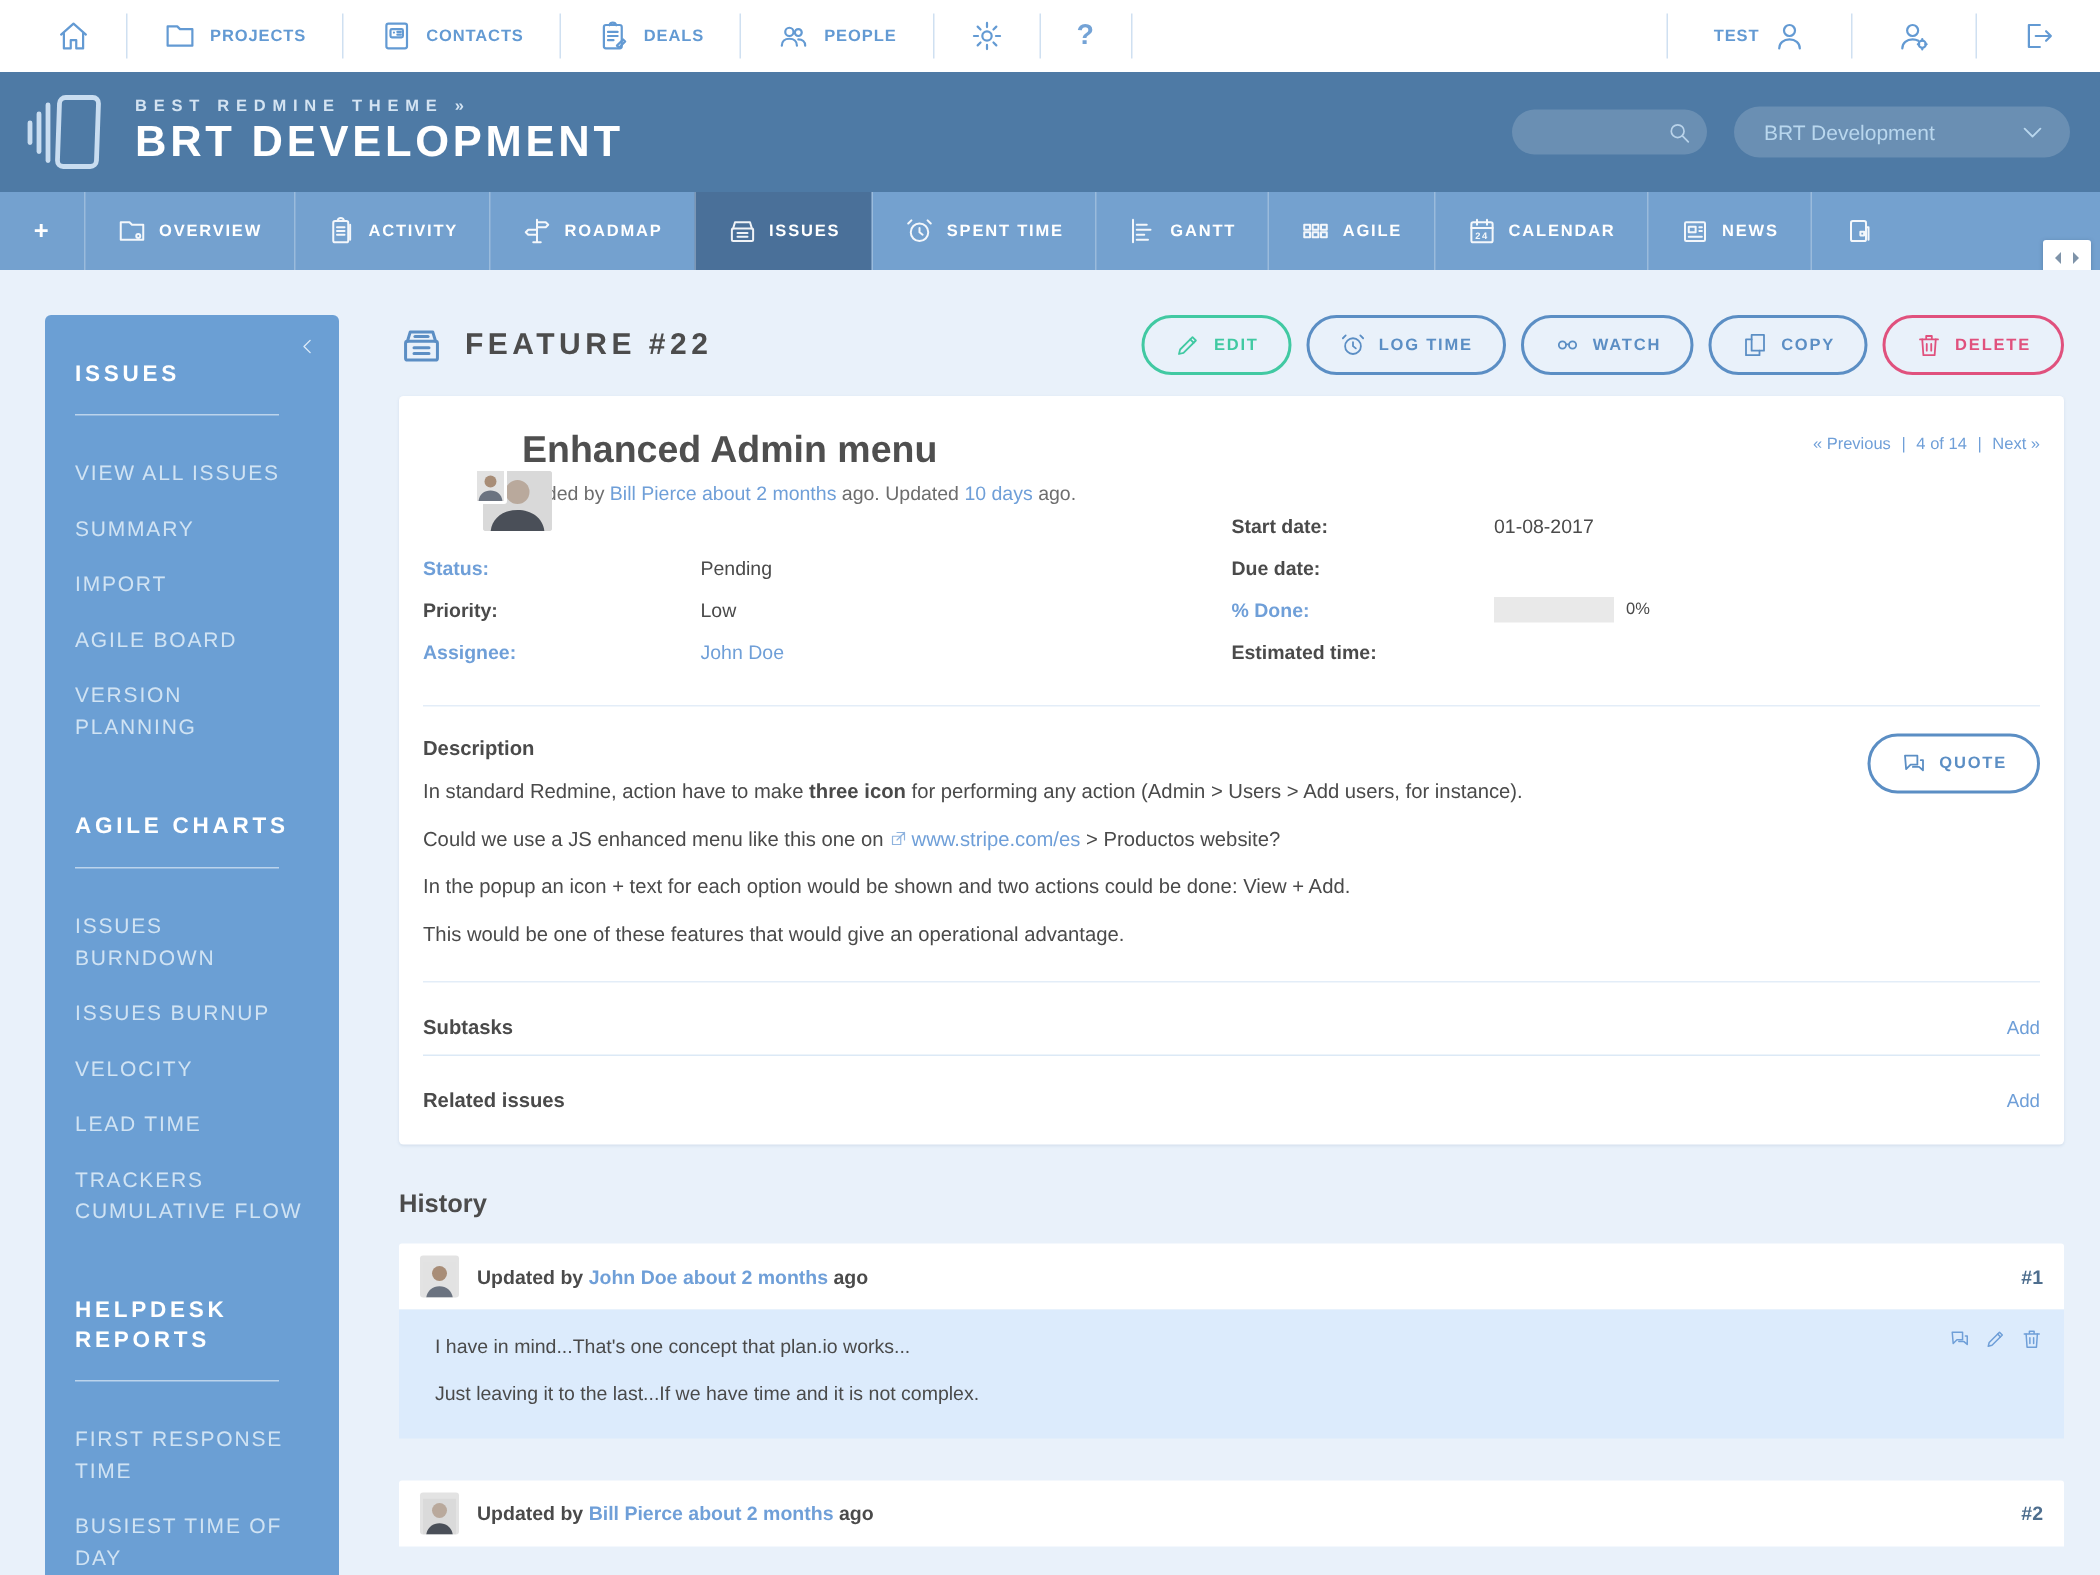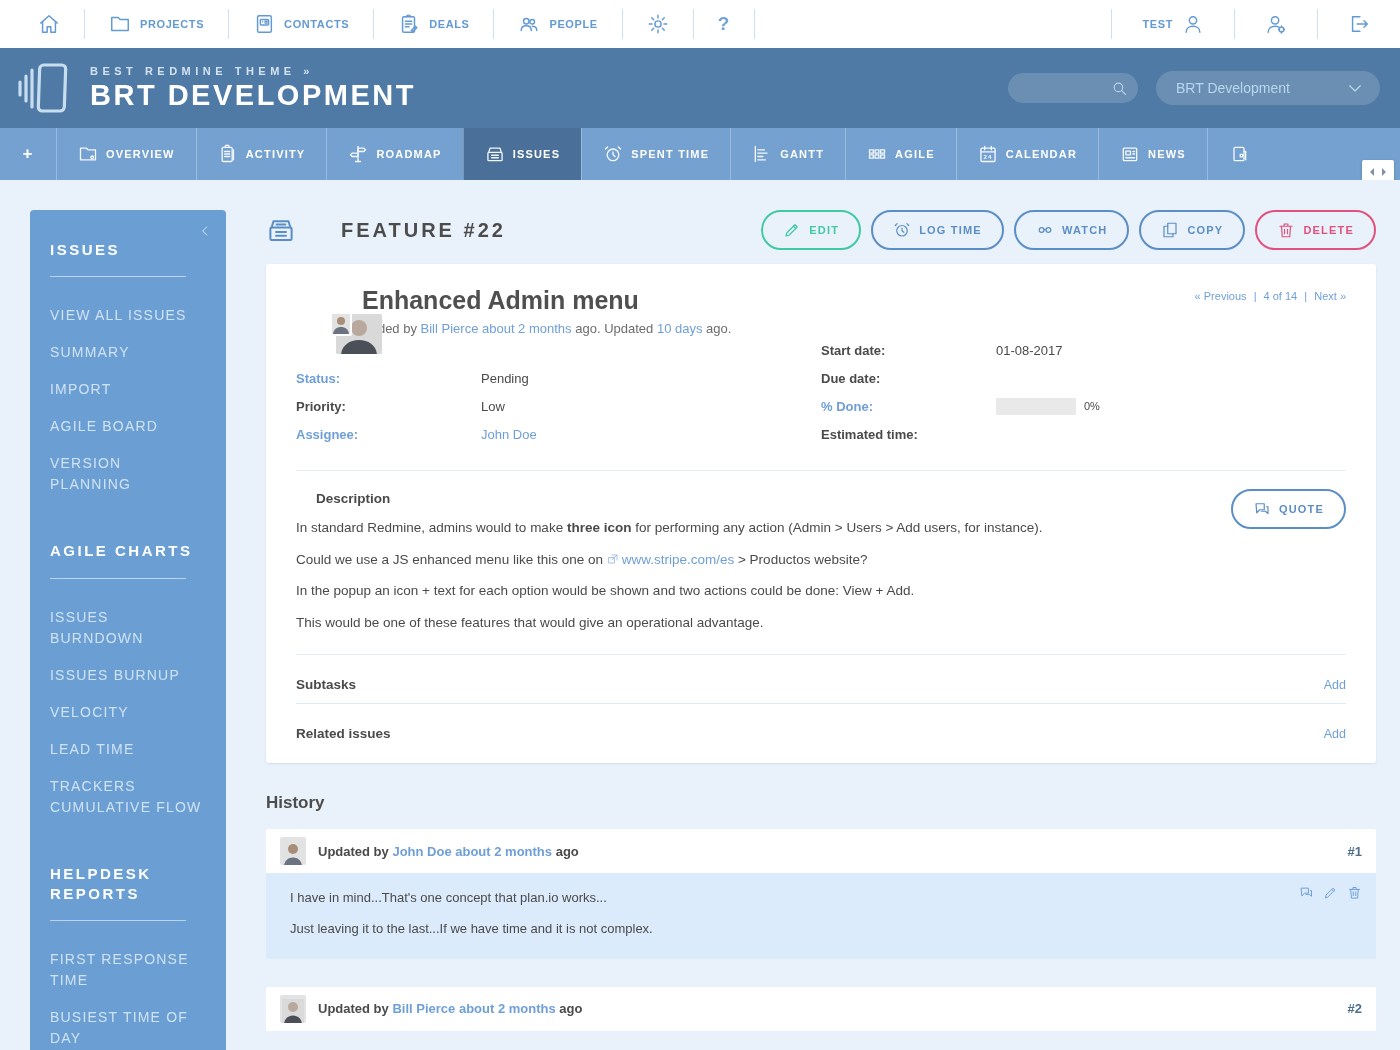--- a/index.html
+++ b/index.html
@@ -58,34 +58,34 @@
   .sb-head:first-of-type { margin-top:0; }
   .sb-title { font-size:15px; font-weight:bold; letter-spacing:2.5px; line-height:1.35; flex:1; }
   .sb-action { font-size:10px; font-weight:bold; letter-spacing:1.2px; color:rgba(234,243,251,.85); cursor:pointer; }
   .sb-div { border-bottom:1px solid rgba(255,255,255,.55); margin:16px 40px 20px 20px; }
   .sb-link { display:block; padding:8px 20px; font-size:14px; font-weight:normal; letter-spacing:1.2px;
              color:rgba(231,241,250,.82); cursor:pointer; line-height:1.5; }
 
   
   .main { flex:1; margin:28px 24px 0 40px; min-width:0; }
 
-  .pagehead { display:flex; align-items:center; height:44px;gap:31px; }
+  .pagehead { display:flex; align-items:center; height:44px; }
   .pagehead .ph-icon { width:30px; height:30px; color:#5b8ec4; }
   .pagehead .ph-title { margin-left:14px; font-size:20px; font-weight:bold; letter-spacing:3px; color:#4c4c4c; }
   .ph-buttons { margin-left:auto; display:flex; gap:10px; }
   .pill { height:40px; border-radius:20px; border:2px solid; background:transparent; display:flex;
           align-items:center; gap:8px; padding:0 20px; font-size:11px; font-weight:bold;
           letter-spacing:1.2px; cursor:pointer; }
   .pill svg { width:18px; height:18px; }
   .pill.teal { color:#41c9a2; border-color:#41c9a2; }
   .pill.blue { color:#5b8ec4; border-color:#5b8ec4; }
   .pill.pink { color:#e0517d; border-color:#e0517d; }
 
   
-  .card { background:#fff; border-radius:3px; margin-top:12px; padding:22px 30px 22px;
+  .card { background:#fff; border-radius:3px; margin-top:12px; padding:22px 16px 22px;
           box-shadow:0 1px 2px rgba(90,120,160,.15); }
   .issue-head { position:relative; display:flex; }
   .avatar-wrap { position:relative; width:46px; height:40px; flex-shrink:0; }
   .avatar { background:#dcdcdc; border-radius:2px; overflow:hidden; display:flex; align-items:flex-end; justify-content:center; }
   .avatar.main { width:46px; height:40px; }
   .avatar.sub { position:absolute; right:-10px; bottom:-10px; width:22px; height:24px; border:2px solid #fff; background:#e6e6e6; }
   .avatar svg { display:block; }
   .issue-titleblock { margin-left:20px; }
   .issue-title { font-size:25px; font-weight:bold; color:#4f4f4f; }
   .issue-meta { margin-top:6px; font-size:13px; color:#6d6d6d; }
@@ -98,21 +98,21 @@
   .attr-row { display:flex; align-items:center; height:28px; font-size:13px; color:#4a4a4a; }
   .attr-label { width:185px; font-weight:bold; color:#4a4a4a; flex-shrink:0; }
   .attr-label.lbl-link { color:#6f9fd8; cursor:pointer; }
   .attr-col.right .attr-label { width:175px; }
   .progress { width:80px; height:17px; background:#e9e9e9; margin-right:8px; }
   .pct { font-size:11px; color:#4a4a4a; }
 
   .hdiv { border-top:1px solid #e3edf8; margin-top:22px; }
 
   .desc { margin-top:20px; position:relative; font-size:13.5px; color:#4a4a4a; }
-  .desc-h { font-weight:bold; margin-bottom:4px;margin-left:20px; }
+  .desc-h { font-weight:bold; margin-bottom:4px; }
   .desc p { margin-top:12px; line-height:1.45; }
   .ext-ic { width:12px; height:12px; vertical-align:-1px; margin-right:3px; color:#8fb3de; }
   .quote-btn { position:absolute; right:0; top:-2px; }
 
   .subrow { margin-top:22px; display:flex; align-items:center; justify-content:space-between;
             font-size:13.5px; color:#4a4a4a; }
   .subrow .rh { font-weight:bold; }
   .subrow.bordered { padding-bottom:11px; border-bottom:1px solid #dce9f6; }
   .add-lnk { font-size:12.5px; }
 
@@ -508,21 +508,21 @@
 
       <div class="desc">
         <div class="desc-h">Description</div>
         <button class="pill blue quote-btn">
           <svg class="ic" viewBox="0 0 24 24">
               <path d="M4 5h11v8H9l-4 4z"></path>
               <path d="M18 9h2v9l-3.5-3H11"></path>
             </svg>
           <span>QUOTE</span>
         </button>
-        <p><span>In standard Redmine, admins would to make </span><span class="bd">three icon</span><span> for performing any action (Admin &gt; Users &gt; Add users, for instance).</span></p>
+        <p><span>In standard Redmine, action have to make </span><span class="bd">three icon</span><span> for performing any action (Admin &gt; Users &gt; Add users, for instance).</span></p>
         <p><span>Could we use a JS enhanced menu like this one on </span><svg class="ic ext-ic" viewBox="0 0 24 24">
               <rect x="4" y="9" width="11" height="11"></rect>
               <path d="M10 4h10v10M20 4 10 14"></path>
             </svg><span class="lnk">www.stripe.com/es</span><span> &gt; Productos website?</span></p>
         <p>In the popup an icon + text for each option would be shown and two actions could be done: View + Add.</p>
         <p>This would be one of these features that would give an operational advantage.</p>
       </div>
 
       <div class="hdiv"></div>
 

